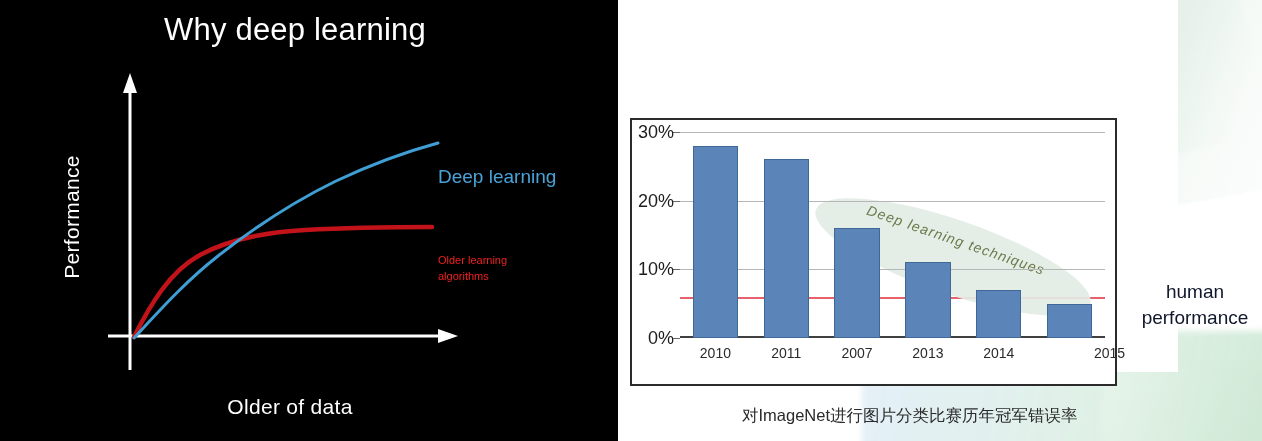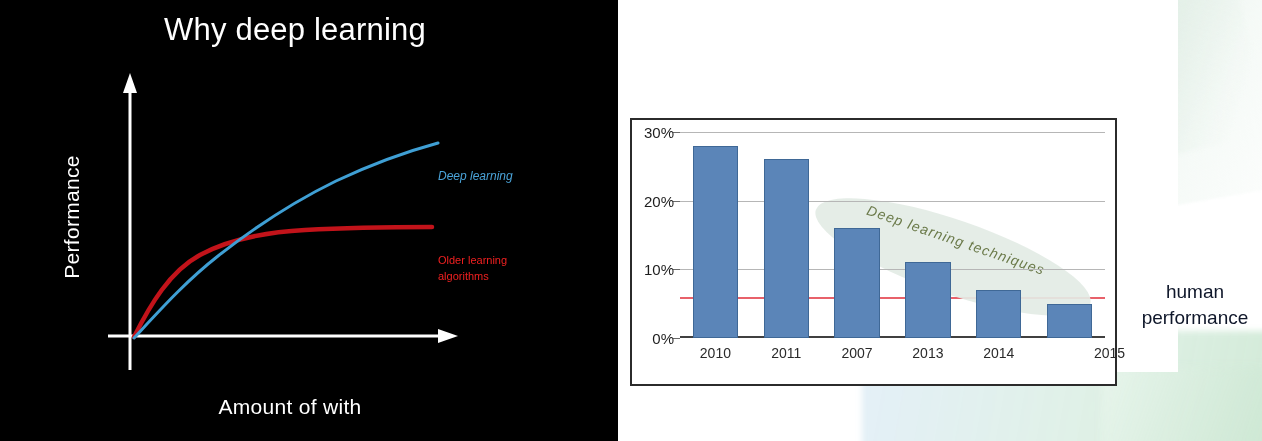--- a/index.html
+++ b/index.html
@@ -39,23 +39,22 @@
   }
   #left-xlabel {
     position:absolute; left:120px; top:340px; width:340px;
     text-align:center;
     color:#ffffff;
     font-size:21px;
     letter-spacing:0.3px;
   }
   #lbl-deep {
     position:absolute; left:438px; top:114px;
-    color:#4aa3d8; font-size:12px; line-height:15px;
-    white-space:nowrap;
-    font-style:italic;
+    color:#4aa3d8; font-size:19px; line-height:15px;
+    white-space:nowrap;
   }
   #lbl-older {
     position:absolute; left:438px; top:198px;
     color:#f02020; font-size:11px; line-height:15.5px;
   }
   #left-caption {
     position:absolute; left:8px; bottom:8px;
     color:#ffffff; font-size:17.5px; white-space:nowrap;
   }
 
@@ -100,21 +99,21 @@
   }
   #plot-area {
     position:absolute; left:48px; top:12px; right:10px; bottom:46px;
   }
   .gridline {
     position:absolute; left:0; right:0; height:1px; background:#b6b6b6;
   }
   .axis-line { position:absolute; left:0; right:0; height:2px; background:#404040; bottom:0; }
   .ytick {
     position:absolute; right:calc(100% + 6px);
-    font-size:15px; color:#1d1d1d; white-space:nowrap;
+    font-size:18px; color:#1d1d1d; white-space:nowrap;
     transform:translateY(-50%);
   }
   .ytick-mark { position:absolute; left:-7px; width:7px; height:1px; background:#6b6b6b; }
   .bar {
     position:absolute; bottom:0;
     background:#5b85b8;
     border:1px solid #3f6896;
   }
   .xtick {
     position:absolute; top:calc(100% + 7px);
@@ -174,21 +173,21 @@
 
       <line x1="108" y1="281" x2="445" y2="281" stroke="#ffffff" stroke-width="3"></line>
       <polygon points="458,281 438,274 438,288" fill="#ffffff"></polygon>
 
       <path d="M134,282 C150,250 170,216 200,200 C232,183 268,177 305,175 C340,173 380,172 432,172" fill="none" stroke="#c2131a" stroke-width="4.5" stroke-linecap="round"></path>
 
       <path d="M134,283 C160,255 186,226 218,201 C255,172 295,146 336,126 C370,110 405,97 438,88" fill="none" stroke="#3f9fd4" stroke-width="3" stroke-linecap="round"></path>
     </svg>
 
     <div id="left-ylabel">Performance</div>
-    <div id="left-xlabel">Amount of with</div>
+    <div id="left-xlabel">Older of data</div>
 
     <div id="lbl-deep">Deep learning</div>
     <div id="lbl-older">
       <div>Older learning</div>
       <div>algorithms</div>
     </div>
   </div>
 
 </div>
 
@@ -231,13 +230,14 @@
         <div class="bar" style="left: 366.917px; width: 45.3333px; height: 34.3333px; background: rgb(91, 133, 184); border-color: rgb(63, 104, 150);"></div>
         <div class="xtick" style="left: 389.583px; margin-left: 40px;">2015</div>
       </div>
   </div>
 
   <div id="human-perf">
     <div>human</div>
     <div>performance</div>
   </div>
 
+  <div id="cn-caption">对ImageNet进行图片分类比赛历年冠军错误率</div>
 </div>
 
 </body></html>

